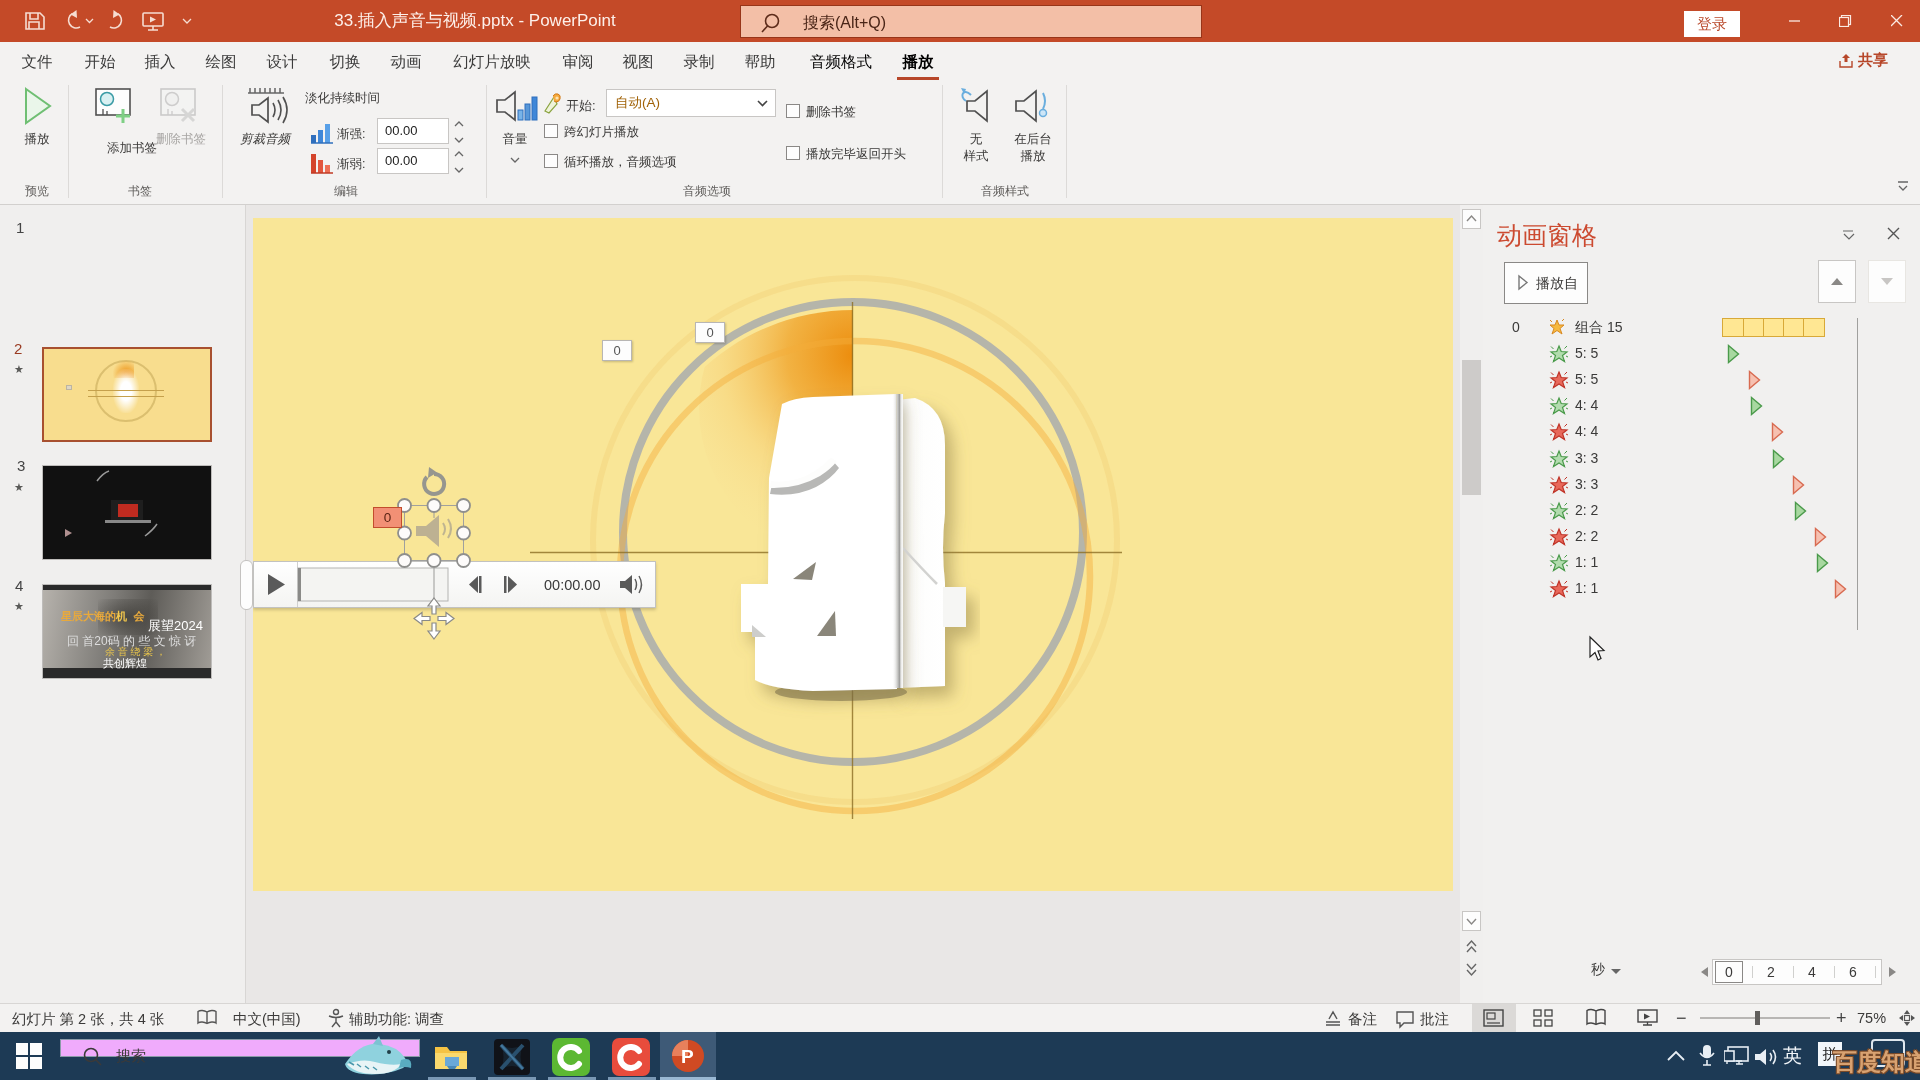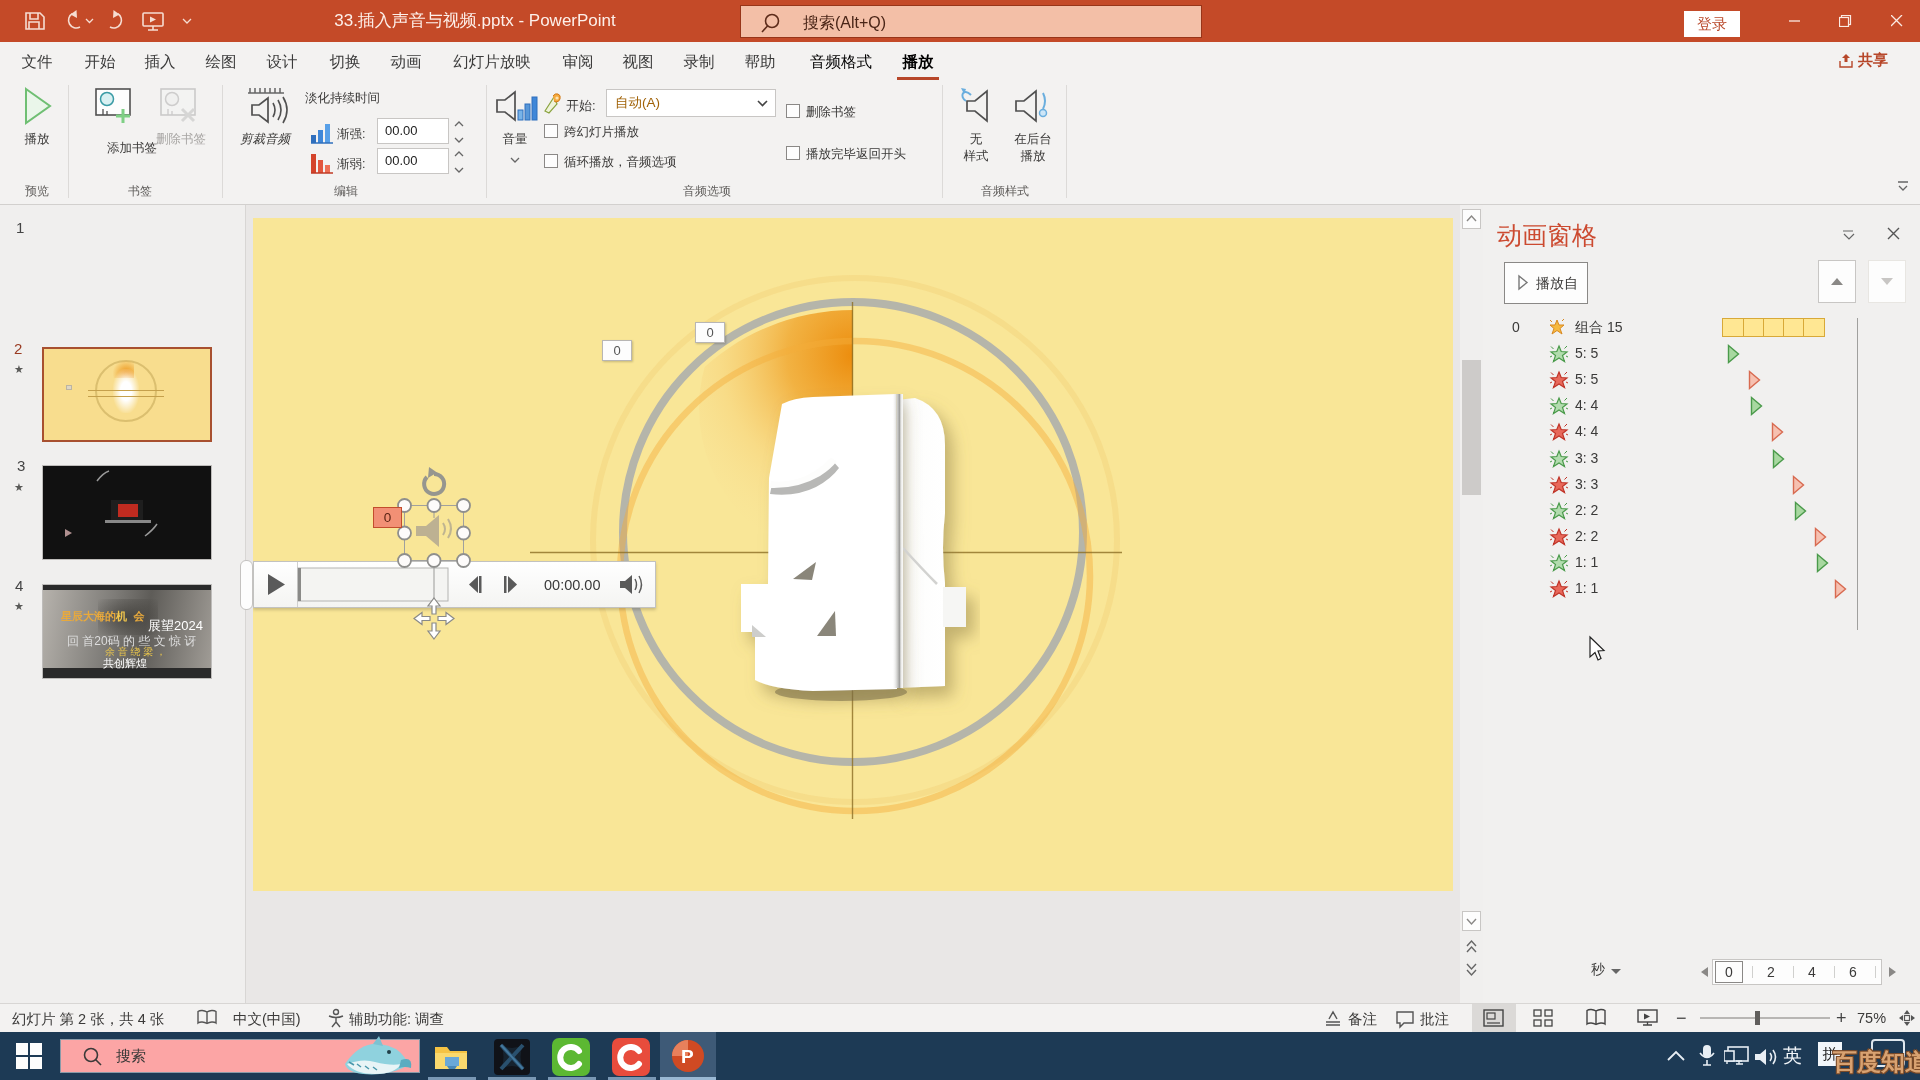--- a/index.html
+++ b/index.html
@@ -649,21 +649,21 @@
 
 <div id="taskbar">
   <svg width="26" height="26" style="position:absolute;left:16px;top:11px;">
         <g fill="#fdfdfd">
           <rect x="0" y="0" width="12" height="12"></rect>
           <rect x="14" y="0" width="12" height="12"></rect>
           <rect x="0" y="14" width="12" height="12"></rect>
           <rect x="14" y="14" width="12" height="12"></rect>
         </g>
       </svg>
-  <div style="position:absolute;left:60px;top:7px;width:360px;height:34px;background:#fca5a5;border:1px solid #8a9aa8;">
+  <div style="position:absolute;left:60px;top:7px;width:360px;height:18px;background:#f0abfc;border:1px solid #8a9aa8;">
     <svg width="24" height="24" style="position:absolute;left:20px;top:5px;">
           <circle cx="10" cy="10" r="6.5" fill="none" stroke="#3b3a39" stroke-width="1.6"></circle>
           <line x1="14.5" y1="14.5" x2="20" y2="20" stroke="#3b3a39" stroke-width="1.6"></line>
         </svg>
     <div style="position:absolute;left:55px;top:7px;font-size:15px;color:#3b3a39;">搜索</div>
   </div>
 
   <svg width="80" height="46" style="position:absolute;left:335px;top:2px;">
     <path d="M10 30 Q25 8 45 10 Q62 12 70 24 Q74 30 68 34 Q50 42 28 40 Q12 38 10 30 Z" fill="#8fd2de"></path>
     <path d="M38 10 L44 2 L48 12 Z" fill="#7cc2d2"></path>

